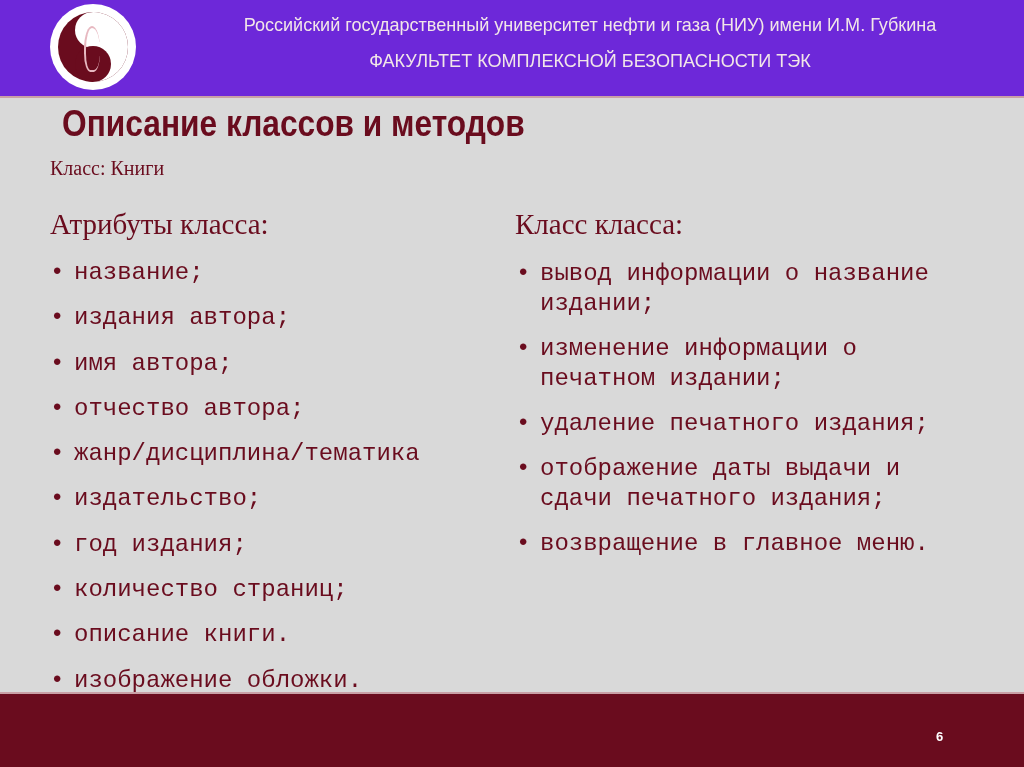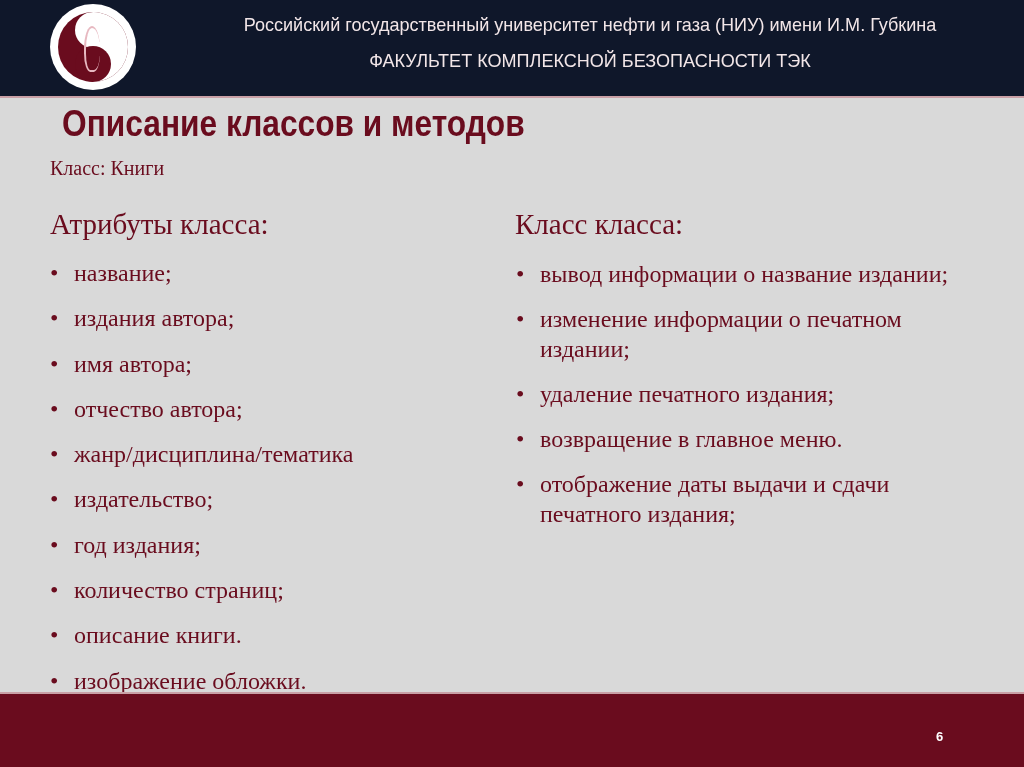--- a/index.html
+++ b/index.html
@@ -1,29 +1,29 @@
 <!DOCTYPE html>
 <html><head>
 <meta charset="utf-8">
 <style>
   html, body { margin:0; padding:0; }
   body { width:1024px; height:767px; position:relative; overflow:hidden; background:#d9d9d9; font-family:"Liberation Serif", serif; }
-  .header { position:absolute; left:0; top:0; width:1024px; height:96px; background:#0f172a; border-bottom:2px solid #c9a0a6; }
+  .header { position:absolute; left:0; top:0; width:1024px; height:96px; background:#6d28d9; border-bottom:2px solid #c9a0a6; }
   .logo { position:absolute; left:50px; top:4px; width:86px; height:86px; border-radius:50%; background:#fff; }
   .logo .ring { position:absolute; left:8px; top:8px; width:70px; height:70px; border-radius:50%; background:#6a0c1e; overflow:hidden; }
   .logo .yin { position:absolute; left:35px; top:0; width:35px; height:70px; background:#fff; }
   .logo .dot1 { position:absolute; left:17px; top:0; width:36px; height:36px; border-radius:50%; background:#fff; }
   .logo .dot2 { position:absolute; left:17px; top:34px; width:36px; height:36px; border-radius:50%; background:#6a0c1e; }
   .logo .flame { position:absolute; left:26px; top:14px; width:14px; height:42px; border:2px solid #e7b8c0; border-radius:50% 50% 40% 40%; border-right:none; }
   .h1 { position:absolute; left:190px; top:14px; width:800px; text-align:center; color:#f2e6e8; font-family:"Liberation Sans", sans-serif; font-size:19px; transform:scaleX(0.95); }
   .h2 { position:absolute; left:190px; top:50px; width:800px; text-align:center; color:#f2e6e8; font-family:"Liberation Sans", sans-serif; font-size:19px; transform:scaleX(0.95); }
   .title { position:absolute; left:62px; top:103px; color:#6a0c1e; font-family:"Liberation Sans", sans-serif; font-weight:bold; font-size:36px; transform:scaleX(0.88); transform-origin:left; }
   .cls { position:absolute; left:50px; top:157px; color:#6a0c1e; font-size:20px; }
   .col-head { position:absolute; color:#6a0c1e; font-size:29px;text-align:center; }
-  ul.list { position:absolute; margin:0; padding:0; list-style:none; color:#6a0c1e; font-size:24px; }
+  ul.list { position:absolute; margin:0; padding:0; list-style:none; color:#6a0c1e; font-size:24px;font-family:Liberation Mono, monospace; }
   ul.list li { position:relative; padding-left:24px; }
   ul.list li::before { content:"•"; position:absolute; left:0; top:0; color:#6a0c1e; }
   .attrs li { height:45.3px; line-height:30px; }
   .methods li { line-height:30px; margin-bottom:15px; }
   .footer { position:absolute; left:0; top:692px; width:1024px; height:75px; background:#6a0c1e; border-top:2px solid #c9a0a6; }
   .page-num { position:absolute; left:936px; top:35px; color:#fff; font-family:"Liberation Sans", sans-serif; font-weight:bold; font-size:13px; }
 </style>
 </head>
 <body>
 
@@ -55,19 +55,19 @@
   <li>количество страниц;</li>
   <li>описание книги.</li>
   <li>изображение обложки.</li>
 </ul>
 
 <div class="col-head" style="left:515px; top:208px;">Класс класса:</div>
 <ul class="list methods" style="left:516px; top:259px; width:470px;">
   <li>вывод информации о название издании;</li>
   <li>изменение информации о печатном издании;</li>
   <li>удаление печатного издания;</li>
+  <li>отображение даты выдачи и сдачи печатного издания;</li>
   <li>возвращение в главное меню.</li>
-  <li>отображение даты выдачи и сдачи печатного издания;</li>
 </ul>
 
 <div class="footer">
   <div class="page-num">6</div>
 </div>
 
 </body></html>

